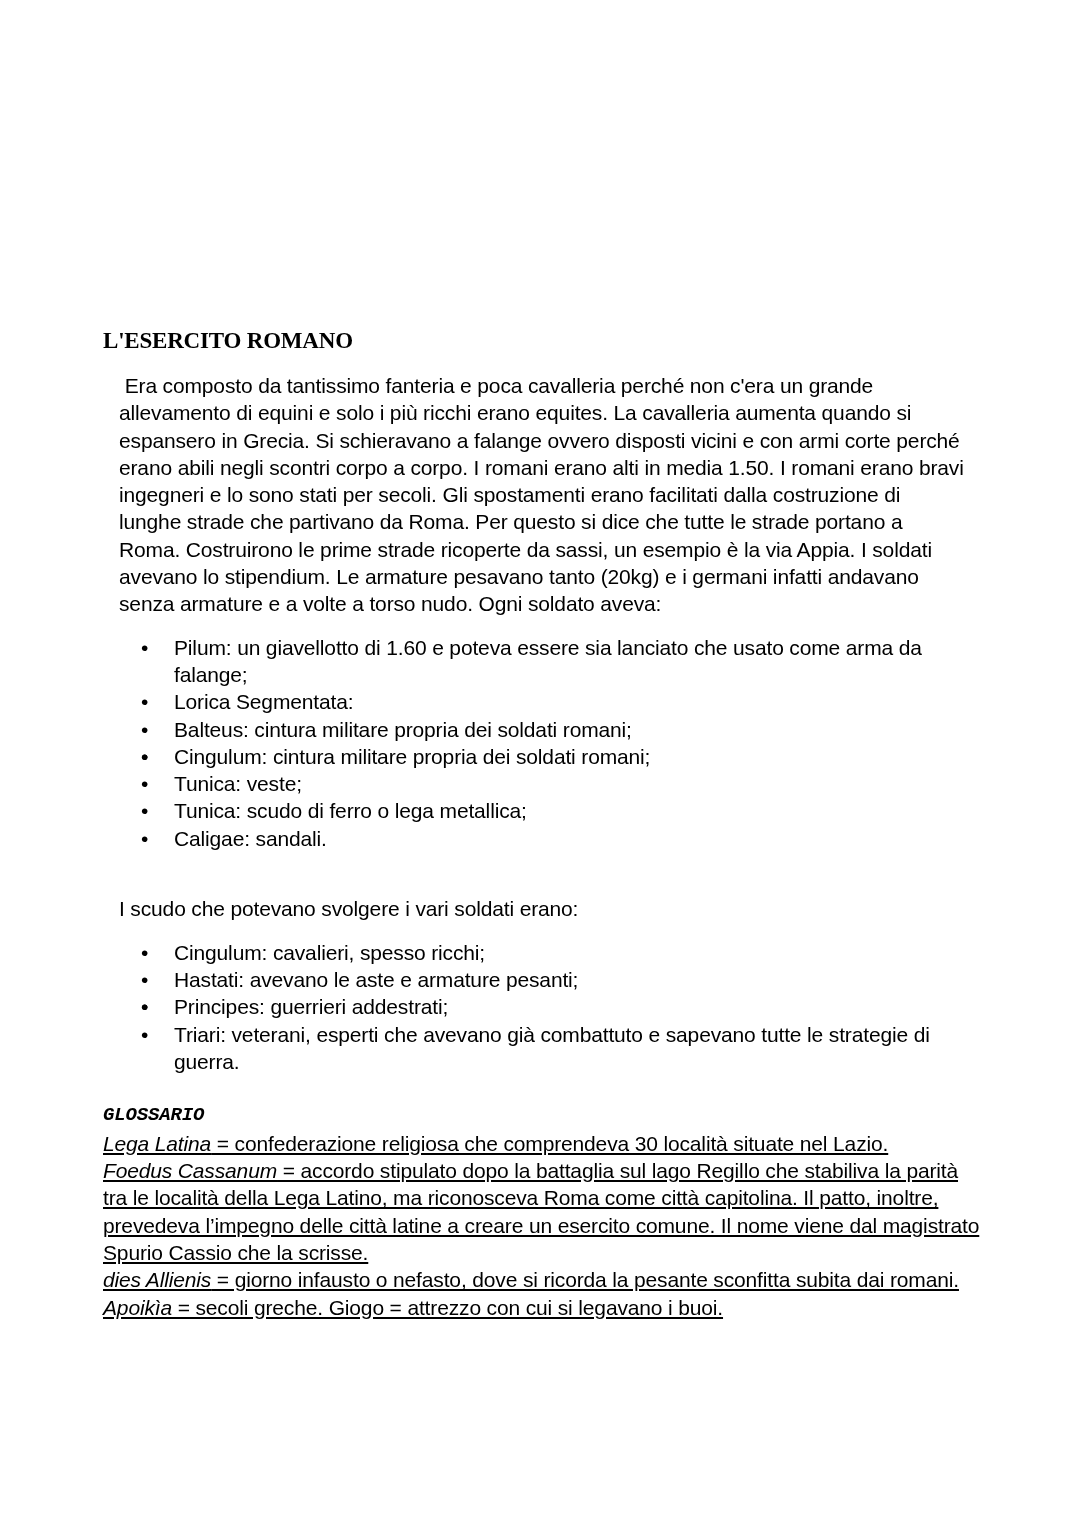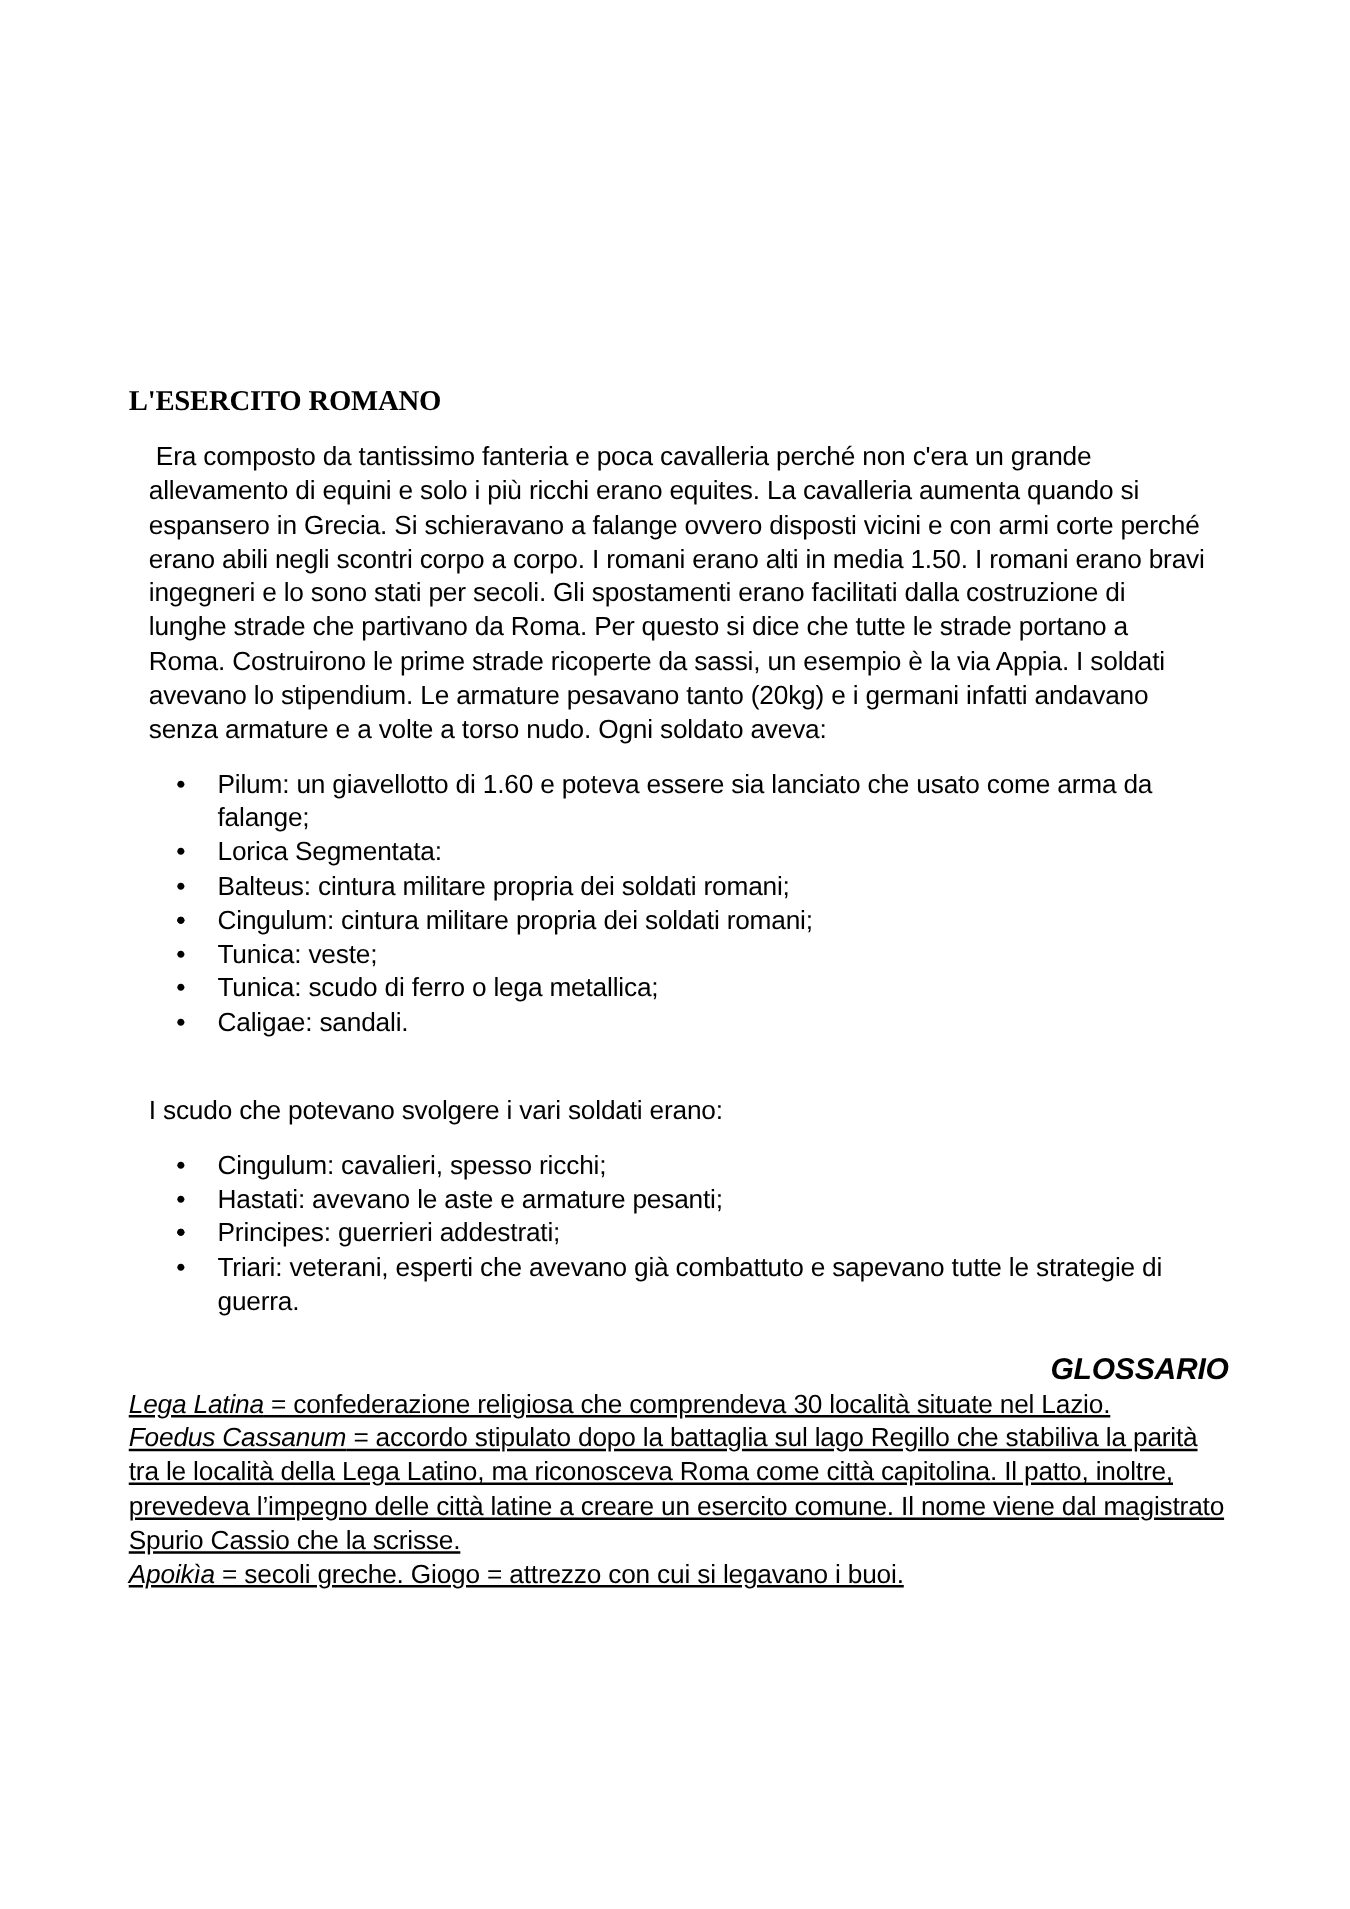--- a/index.html
+++ b/index.html
@@ -10,21 +10,21 @@
     body {
       width: 1080px;
       height: 1527px;
       position: relative;
       overflow: hidden;
       color: #000000;
     }
     .page {
       position: absolute;
       left: 103px;
-      top: 306px;
+      top: 326px;
       width: 880px;
     }
     .title {
       font-family: "Liberation Serif", "DejaVu Serif", serif;
       font-weight: bold;
       font-size: 23px;
       line-height: 30px;
       margin: 0 0 6px 0;
       letter-spacing: -0.2px;
     }
@@ -50,28 +50,27 @@
     }
     .bullet-icon {
       position: absolute;
       left: 38px;
       top: 0;
     }
     .spacer {
       height: 27.3px;
     }
     .gloss-heading {
-      font-family: Liberation Sans, sans-serif;
+      font-family: Liberation Mono, monospace;
       font-weight: bold;
       font-style: italic;
-      font-size: 24px;
+      font-size: 19px;
       line-height: 27.3px;
       margin: 0;
       letter-spacing: -0.15px;
-      text-align: right;
     }
     .gloss-entry {
       font-family: "Liberation Sans", "DejaVu Sans", sans-serif;
       font-size: 21px;
       line-height: 27.3px;
       margin: 0;
       letter-spacing: -0.15px;
       text-decoration: underline;
     }
     .term {
@@ -111,16 +110,17 @@
   </ul>
 
   <div class="spacer"></div>
 
   <p class="gloss-heading">GLOSSARIO</p>
 
   <p class="gloss-entry"><span class="term">Lega Latina</span><span> = confederazione religiosa che comprendeva 30 località situate nel Lazio.</span></p>
 
   <p class="gloss-entry"><span class="term">Foedus Cassanum</span><span> = accordo stipulato dopo la battaglia sul lago Regillo che stabiliva la parità tra le località della Lega Latino, ma riconosceva Roma come città capitolina. Il patto, inoltre, prevedeva l’impegno delle città latine a creare un esercito comune. Il nome viene dal magistrato Spurio Cassio che la scrisse.</span></p>
 
+  <p class="gloss-entry"><span class="term">dies Allienis</span><span> = giorno infausto o nefasto, dove si ricorda la pesante sconfitta subita dai romani.</span></p>
 
   <p class="gloss-entry"><span class="term">Apoikìa</span><span> = secoli greche. Giogo = attrezzo con cui si legavano i buoi.</span></p>
 
 </div>
 
 </body></html>

